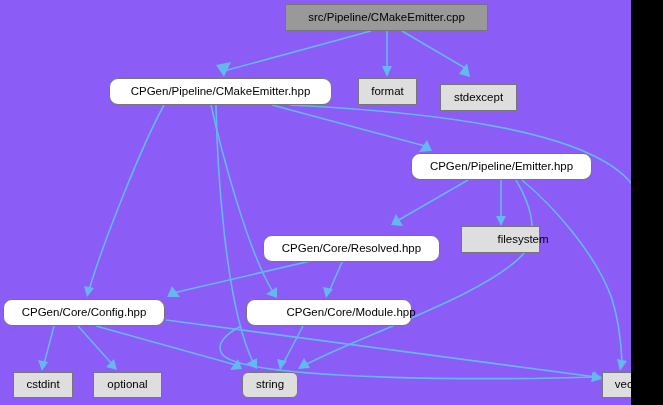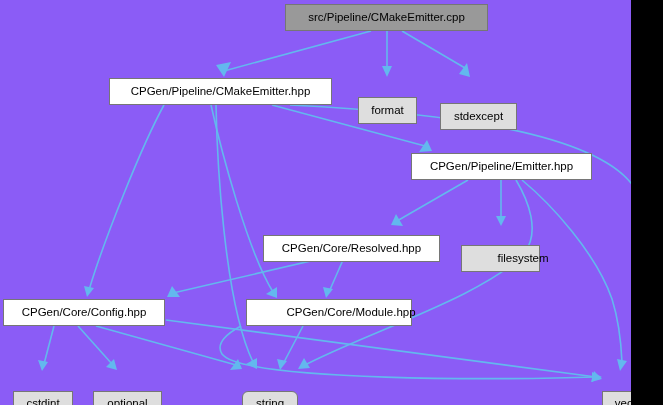--- a/index.html
+++ b/index.html
@@ -28,22 +28,22 @@
     display: flex;
     align-items: center;
     justify-content: center;
     border: 1px solid #767676;
     font-size: 11.5px;
     line-height: 1;
     color: #000000;
     white-space: nowrap;
     letter-spacing: 0px;
   }
-  .gnode.fill-white { background: #ffffff; }
-  .gnode.fill-light { background: #dedede; margin-top: 19px; }
+  .gnode.fill-white { background: #ffffff; border-radius: 9px; }
+  .gnode.fill-light { background: #dedede; }
   .gnode.fill-gray  { background: #999999; }
   .gnode-label {
     pointer-events: none;
   }
   .edge-path {
     fill: none;
     stroke: #63b8ee;
     stroke-width: 1.6;
   }
   .edge-head {

